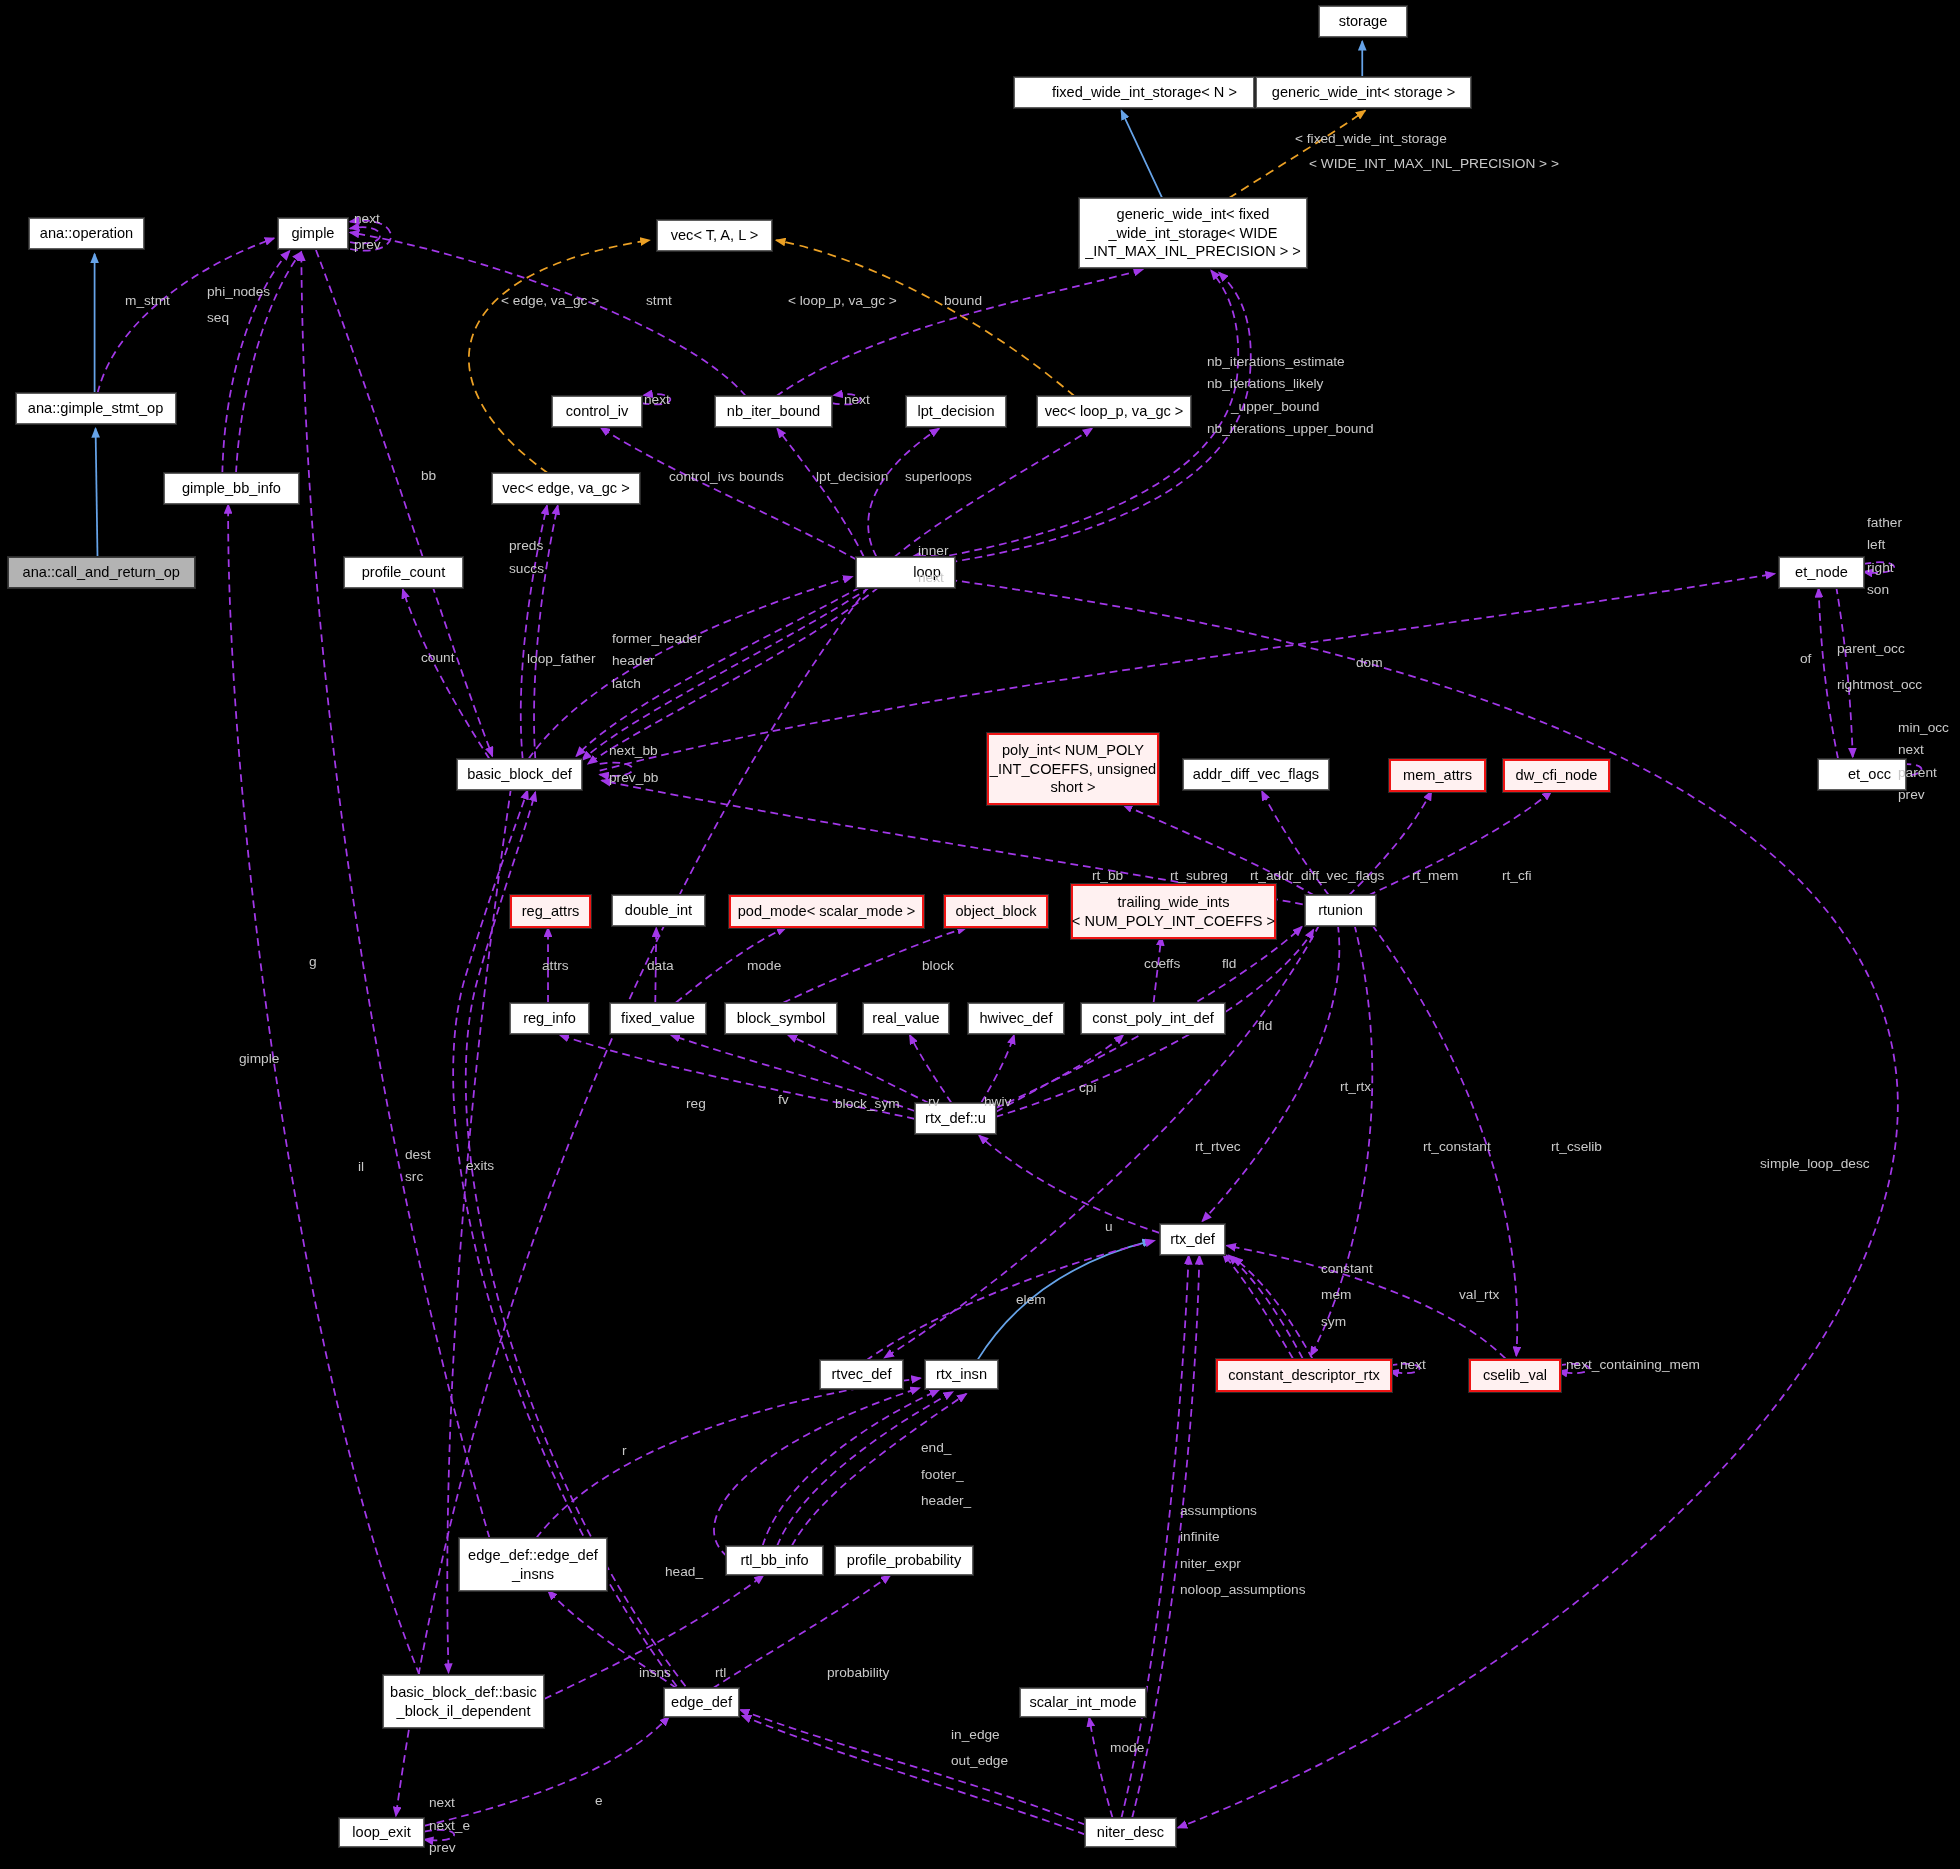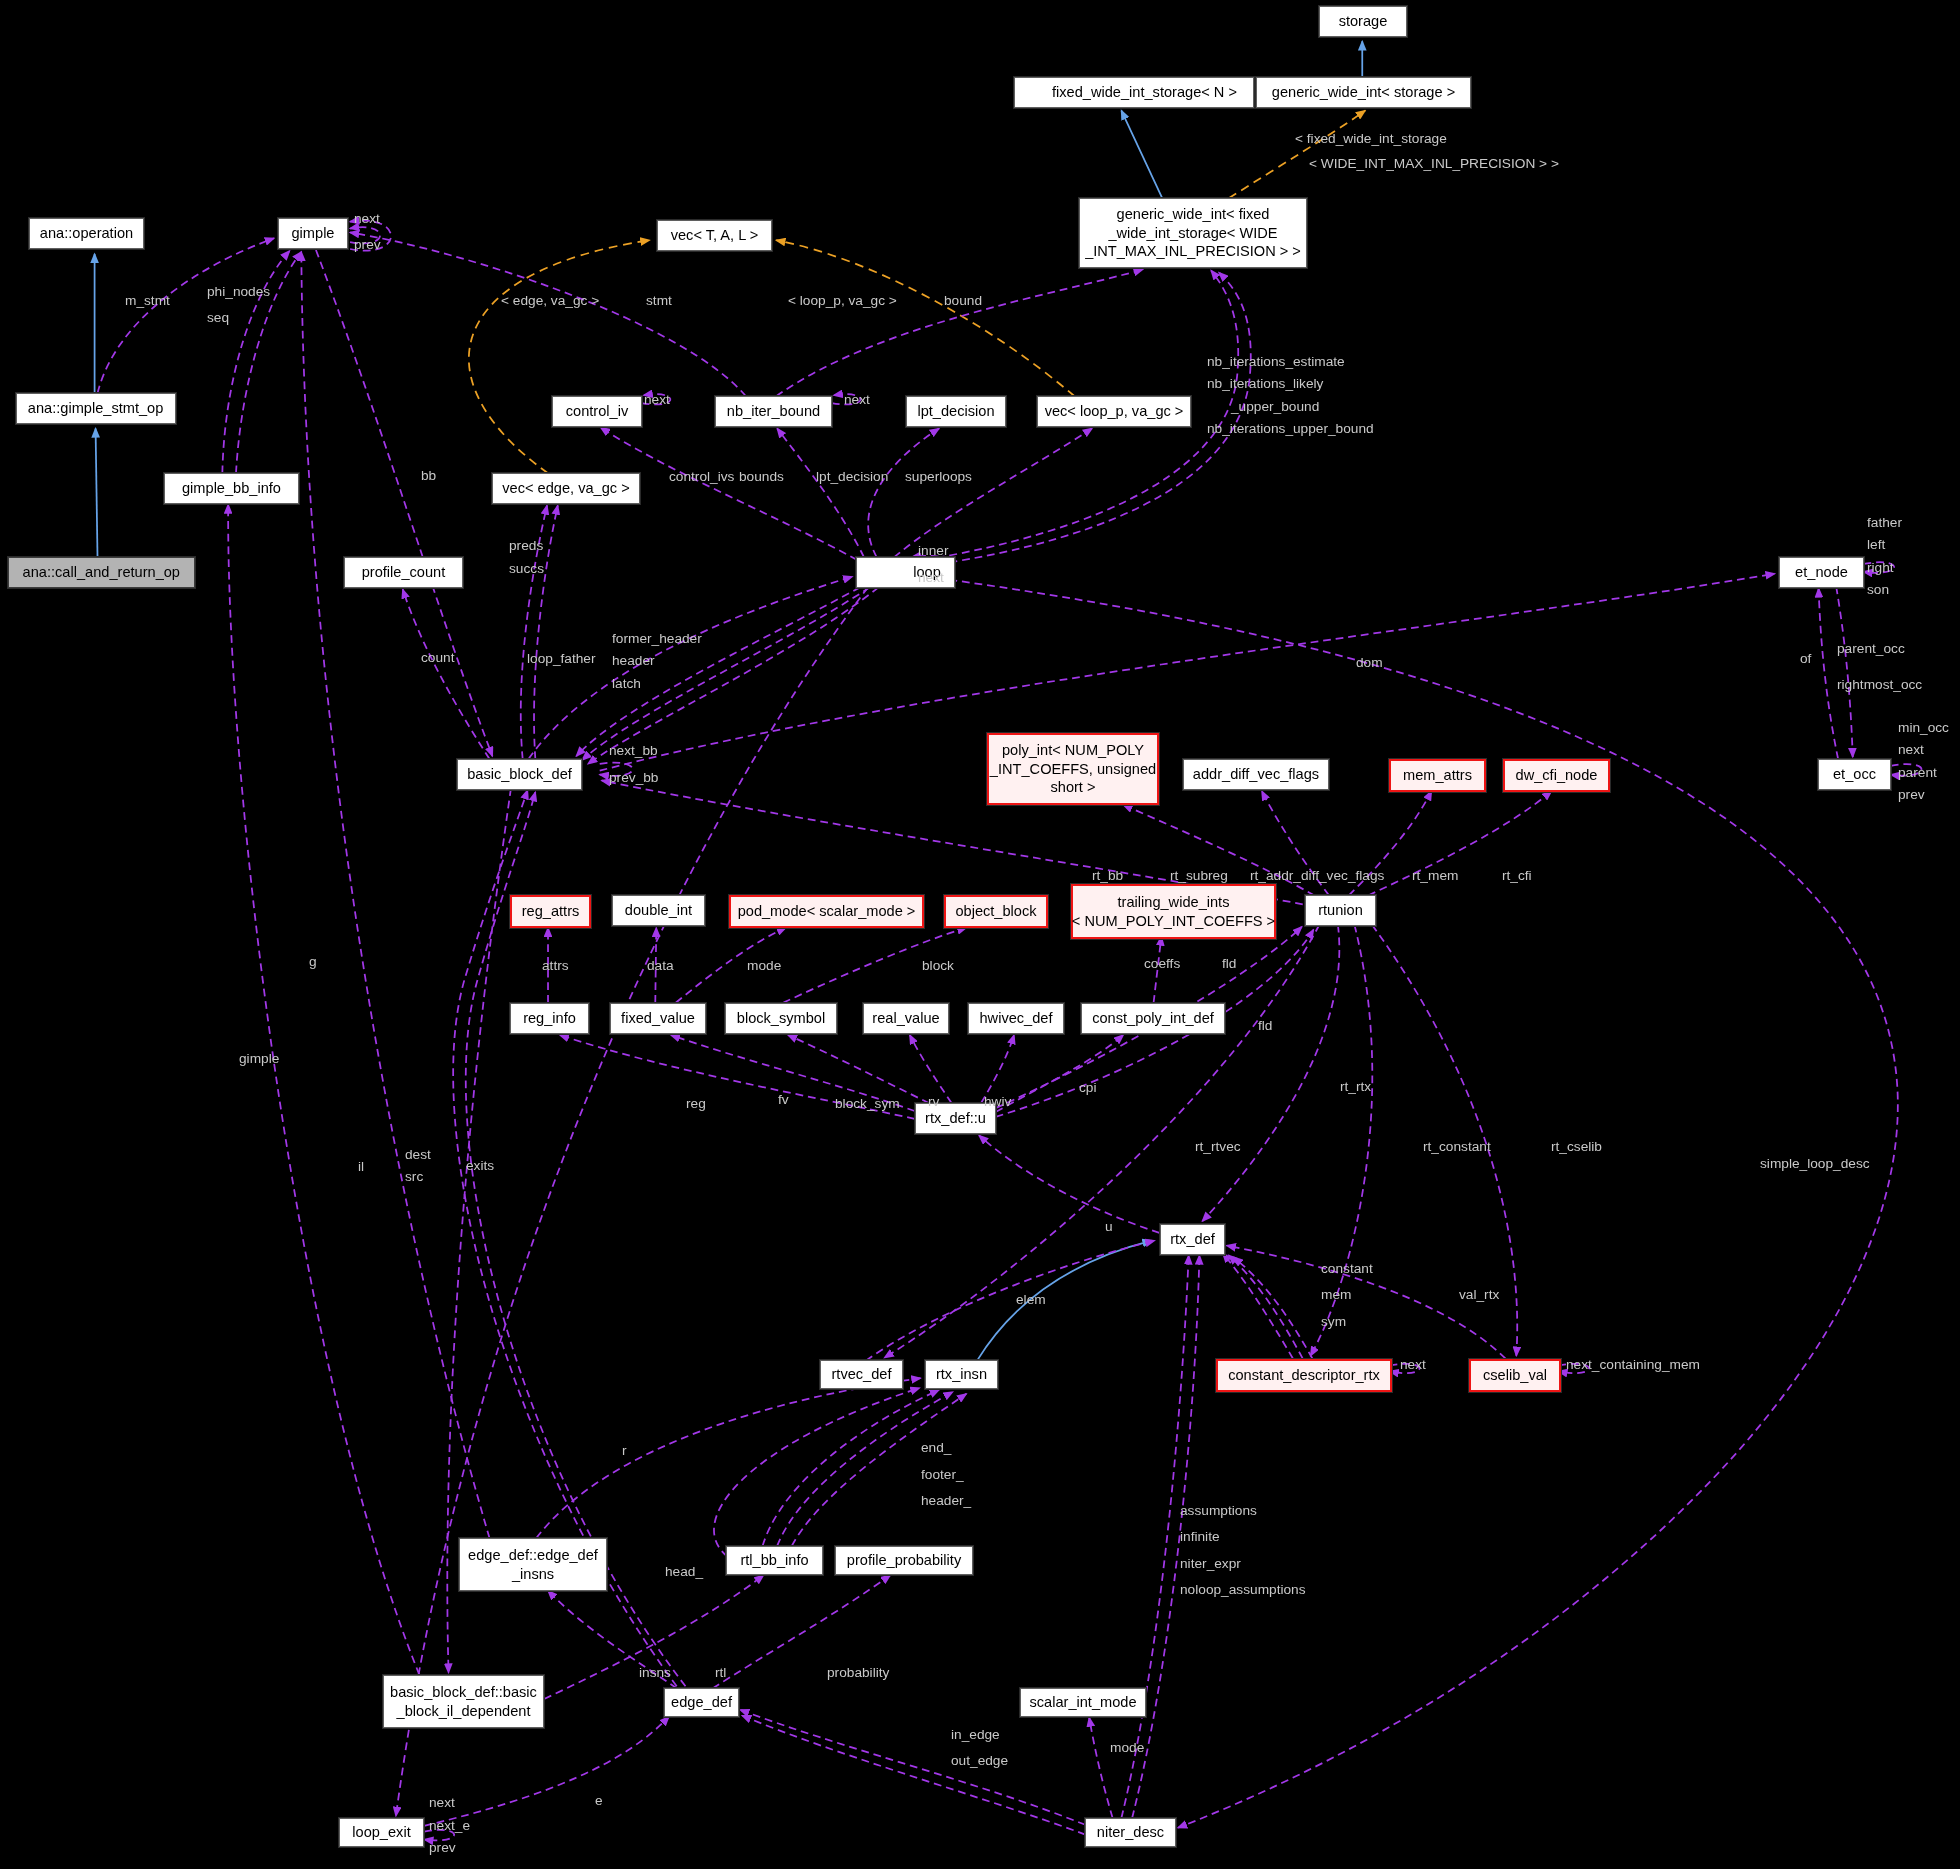--- a/index.html
+++ b/index.html
@@ -190,21 +190,21 @@
       </div>
       <div class="node" style="left: 1183px; top: 759px; width: 144px; height: 29px;">
         <span>addr_diff_vec_flags</span>
       </div>
       <div class="node red" style="left: 1389px; top: 759px; width: 93px; height: 29px;">
         <span>mem_attrs</span>
       </div>
       <div class="node red" style="left: 1503px; top: 759px; width: 103px; height: 29px;">
         <span>dw_cfi_node</span>
       </div>
-      <div class="node" style="left: 1818px; top: 759px; width: 71px; height: 29px;">
+      <div class="node" style="left: 1818px; top: 759px; width: 71px; height: 29px; padding-left: 15px;">
         <span>et_occ</span>
       </div>
       <div class="node red" style="left: 510px; top: 895px; width: 77px; height: 29px;">
         <span>reg_attrs</span>
       </div>
       <div class="node" style="left: 612px; top: 895px; width: 91px; height: 29px;">
         <span>double_int</span>
       </div>
       <div class="node red" style="left: 729px; top: 895px; width: 191px; height: 29px;">
         <span>pod_mode&lt; scalar_mode &gt;</span>

